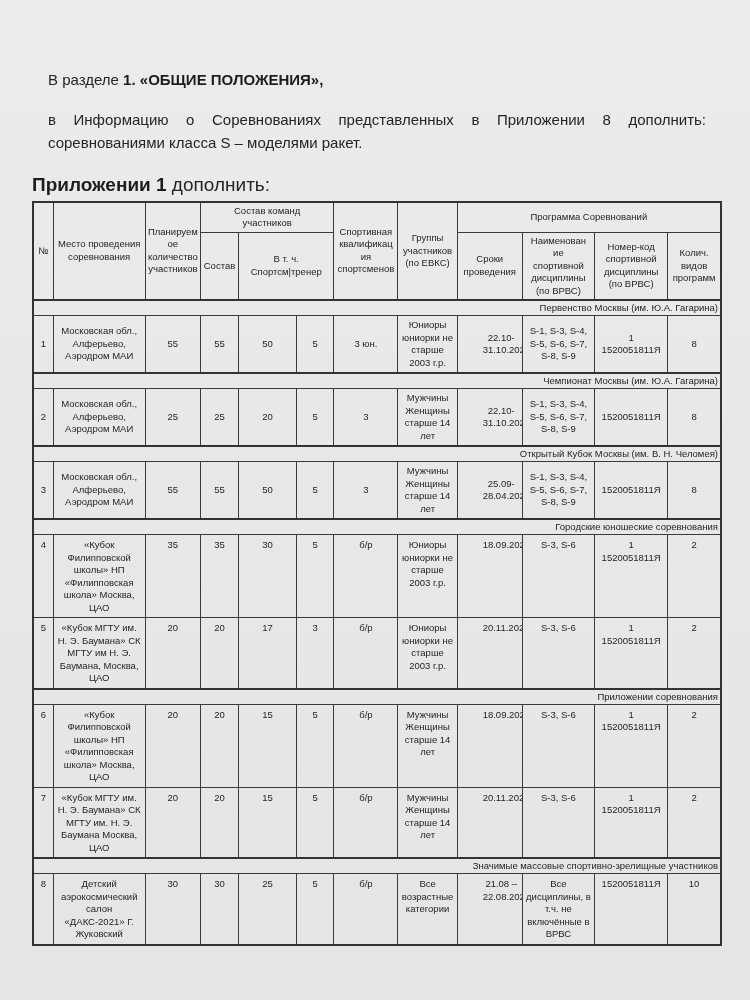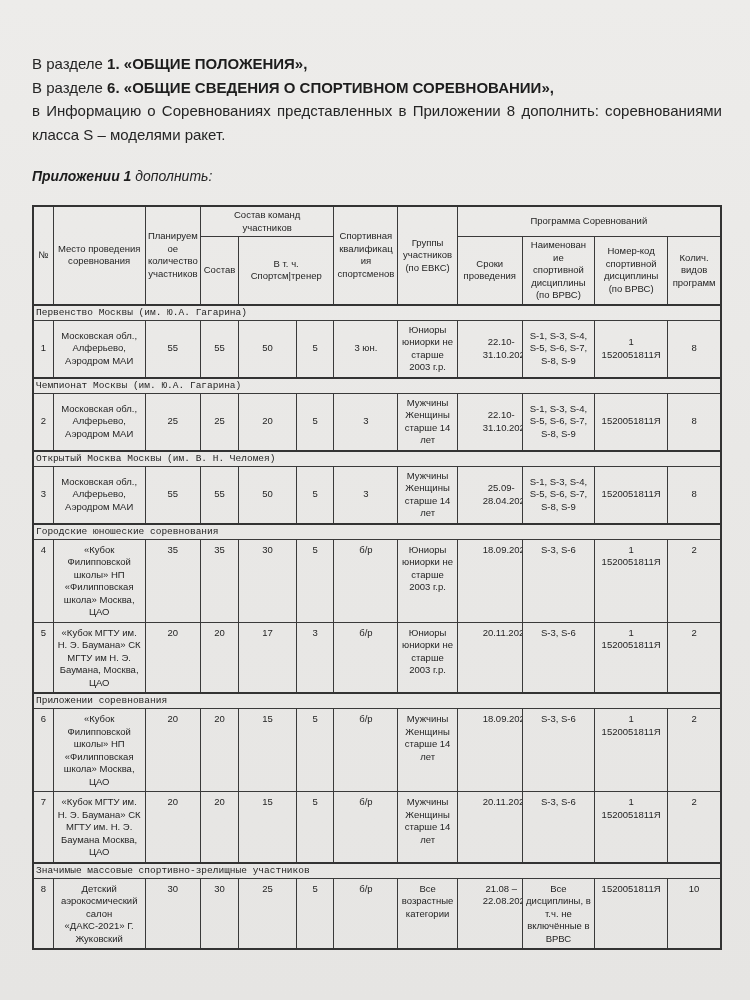--- a/index.html
+++ b/index.html
@@ -4,51 +4,50 @@
 <style>
   html,body{margin:0;padding:0;}
   body{
     width:750px;height:1000px;overflow:hidden;
     background:linear-gradient(180deg,#edecea 0%,#e9e8e6 45%,#e6e5e3 100%);
     font-family:"Liberation Sans","DejaVu Sans",sans-serif;
     color:#222;
     -webkit-font-smoothing:antialiased;
   }
   .page{padding:52px 28px 0 32px;}
-  .para{margin:0;font-size:15px;line-height:23.5px;text-align:justify;color:#252525;}
+  .para{margin:16px;font-size:15px;line-height:23.5px;text-align:justify;color:#252525;}
   .b{font-weight:700;color:#1d1d1d;}
-  .caption{margin:20px 0 19px 0;font-size:14px;line-height:20px;font-style:italic;}
+  .caption{margin:20px 0 6px 0;font-size:19px;line-height:20px;}
   table{
     border-collapse:collapse;table-layout:fixed;width:690px;
     font-size:9.5px;line-height:12.5px;color:#1f1f1f;
   }
   th,td{border:1px solid #3a3a3a;overflow:hidden;}
   table{border:2px solid #333;}
   th{
     font-weight:400;text-align:center;vertical-align:middle;
     padding:2px 1px;white-space:pre-line;
   }
   td.c{text-align:center;vertical-align:middle;padding:3px 2px;}
   tr.top td.c{vertical-align:top;padding-top:4px;}
   td.place{line-height:12.5px;}
   td.dates,td.group{white-space:pre-line;}
   td.dates{white-space:pre-line;padding-left:25px;}
   tr.section-row td{
     border-top:2px solid #333;border-bottom:1px solid #3a3a3a;
-    text-align:left;padding:1px 2px;font-size:9.5px;line-height:12px;font-family:Liberation Mono, monospace;
+    text-align:right;padding:1px 2px;font-size:9.5px;line-height:12px;
   }
   .code-top:empty{display:none;}
 </style>
 </head>
 <body>
 
 <div class="page">
 
   <p class="para"><span>В разделе </span><span class="b">1. «ОБЩИЕ ПОЛОЖЕНИЯ»,</span></p>
-  <p class="para"><span>В разделе </span><span class="b">6. «ОБЩИЕ СВЕДЕНИЯ О СПОРТИВНОМ СОРЕВНОВАНИИ»,</span></p>
   <p class="para"><span>в Информацию о Соревнованиях представленных в Приложении 8 дополнить: соревнованиями класса S – моделями ракет.</span></p>
 
   <p class="para caption"><span class="b">Приложении 1</span><span> дополнить:</span></p>
 
   <table>
     <colgroup>
       <col style="width:20px">
         <col style="width:92px">
         <col style="width:55px">
       <col style="width:38px">
@@ -138,21 +137,21 @@
         <td class="c dates">22.10-
 31.10.2021</td>
         <td class="c">S-1, S-3, S-4, S-5, S-6, S-7, S-8, S-9</td>
         <td class="c">
             <div>1520051811Я</div>
           </td>
         <td class="c">8</td>
       </tr>
 
       <tr class="section-row">
-          <td colspan="12">Открытый Москва Москвы (им. В. Н. Челомея)</td>
+          <td colspan="12">Открытый Кубок Москвы (им. В. Н. Челомея)</td>
         </tr>
       <tr>
         <td class="c">3</td>
         <td class="c place">Московская обл., Алферьево, Аэродром МАИ</td>
         <td class="c">55</td>
         <td class="c">55</td>
         <td class="c">50</td>
         <td class="c">5</td>
         <td class="c">3</td>
         <td class="c group">Мужчины Женщины старше 14 лет</td>

